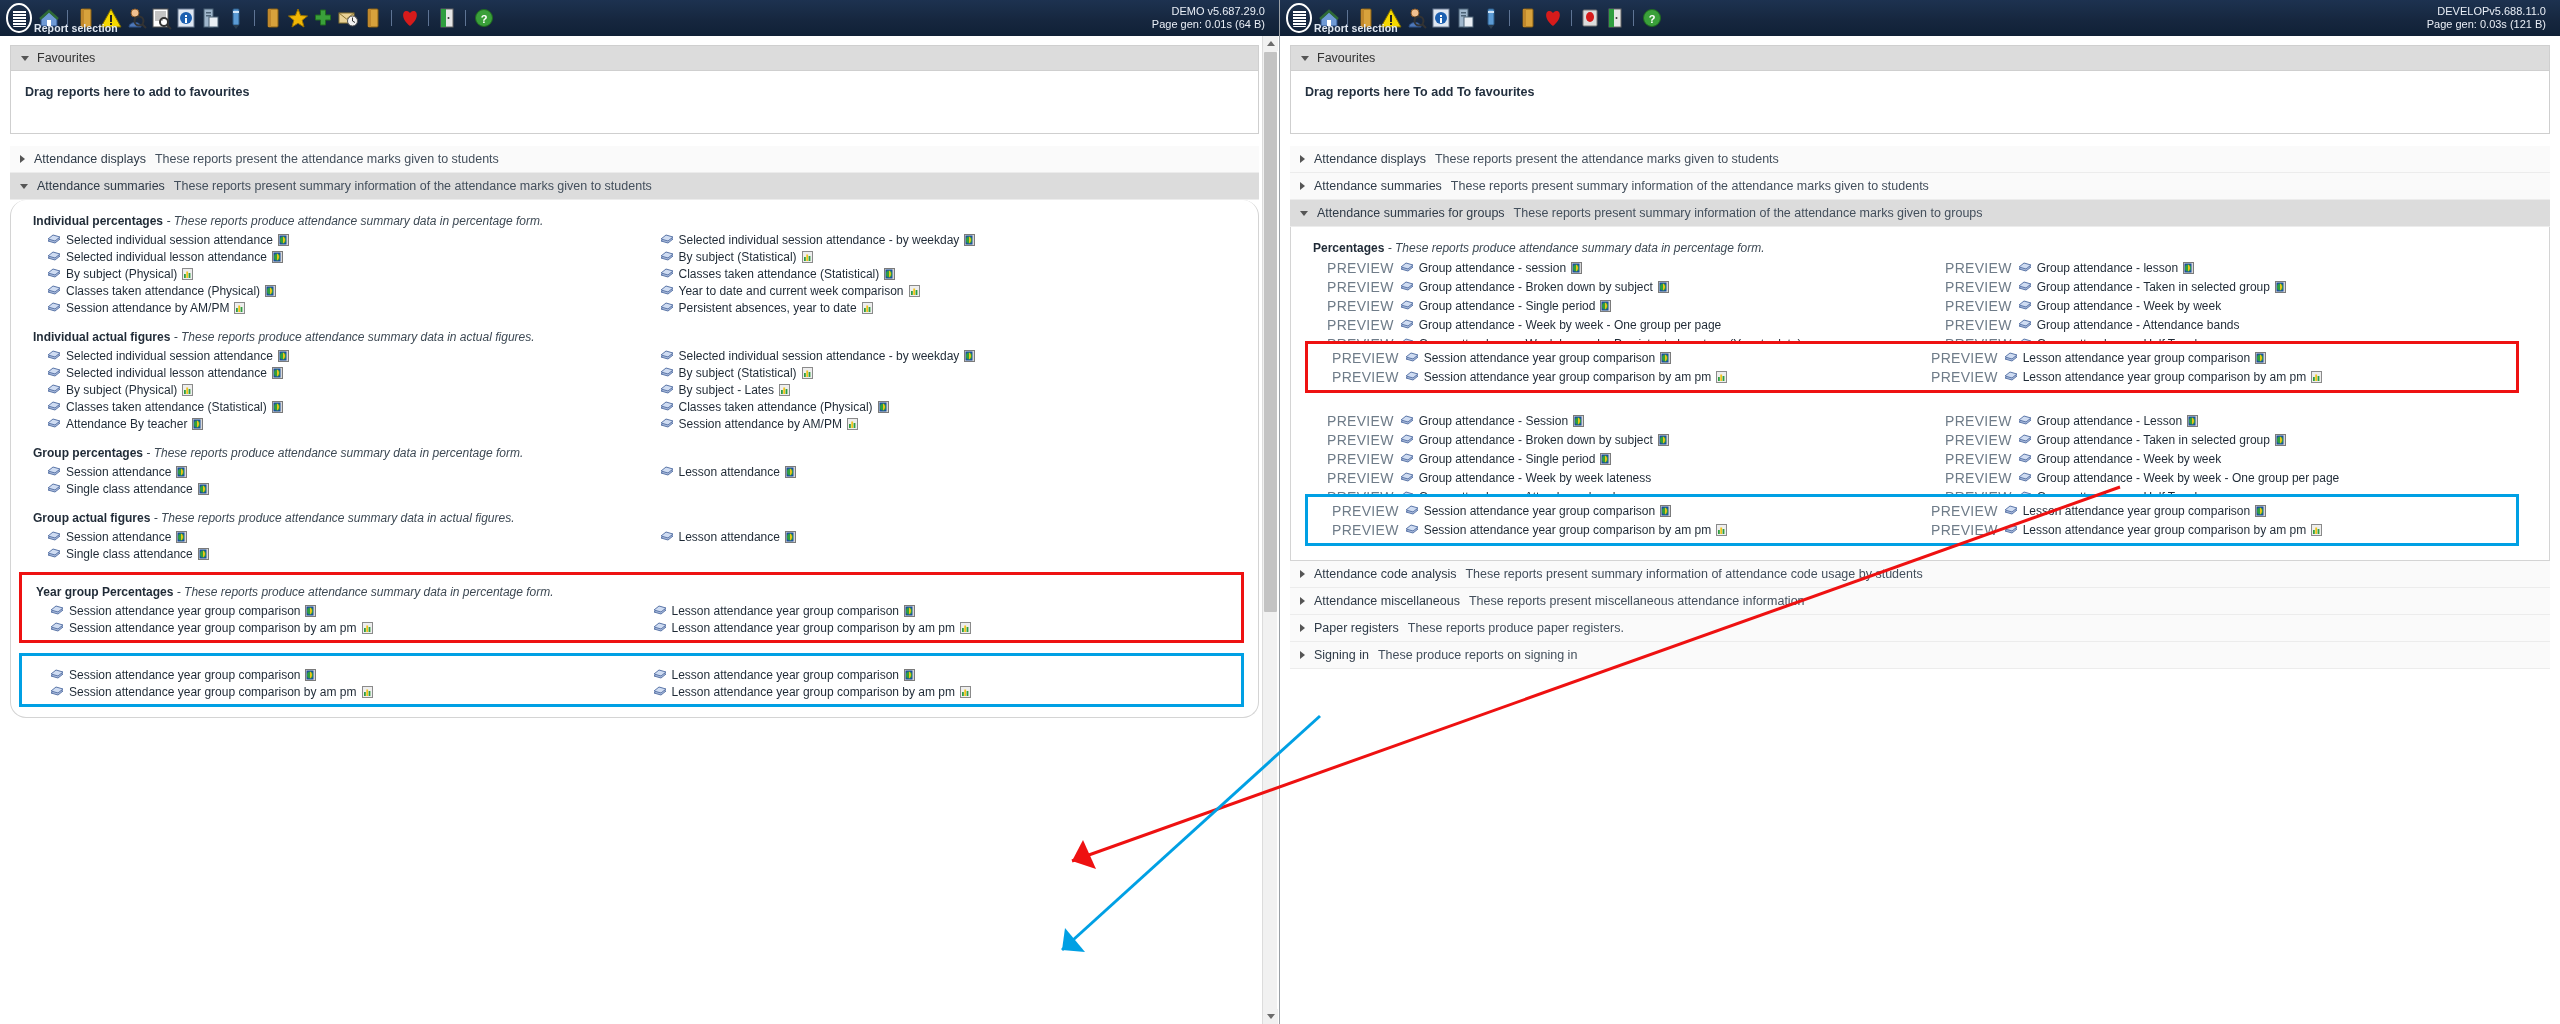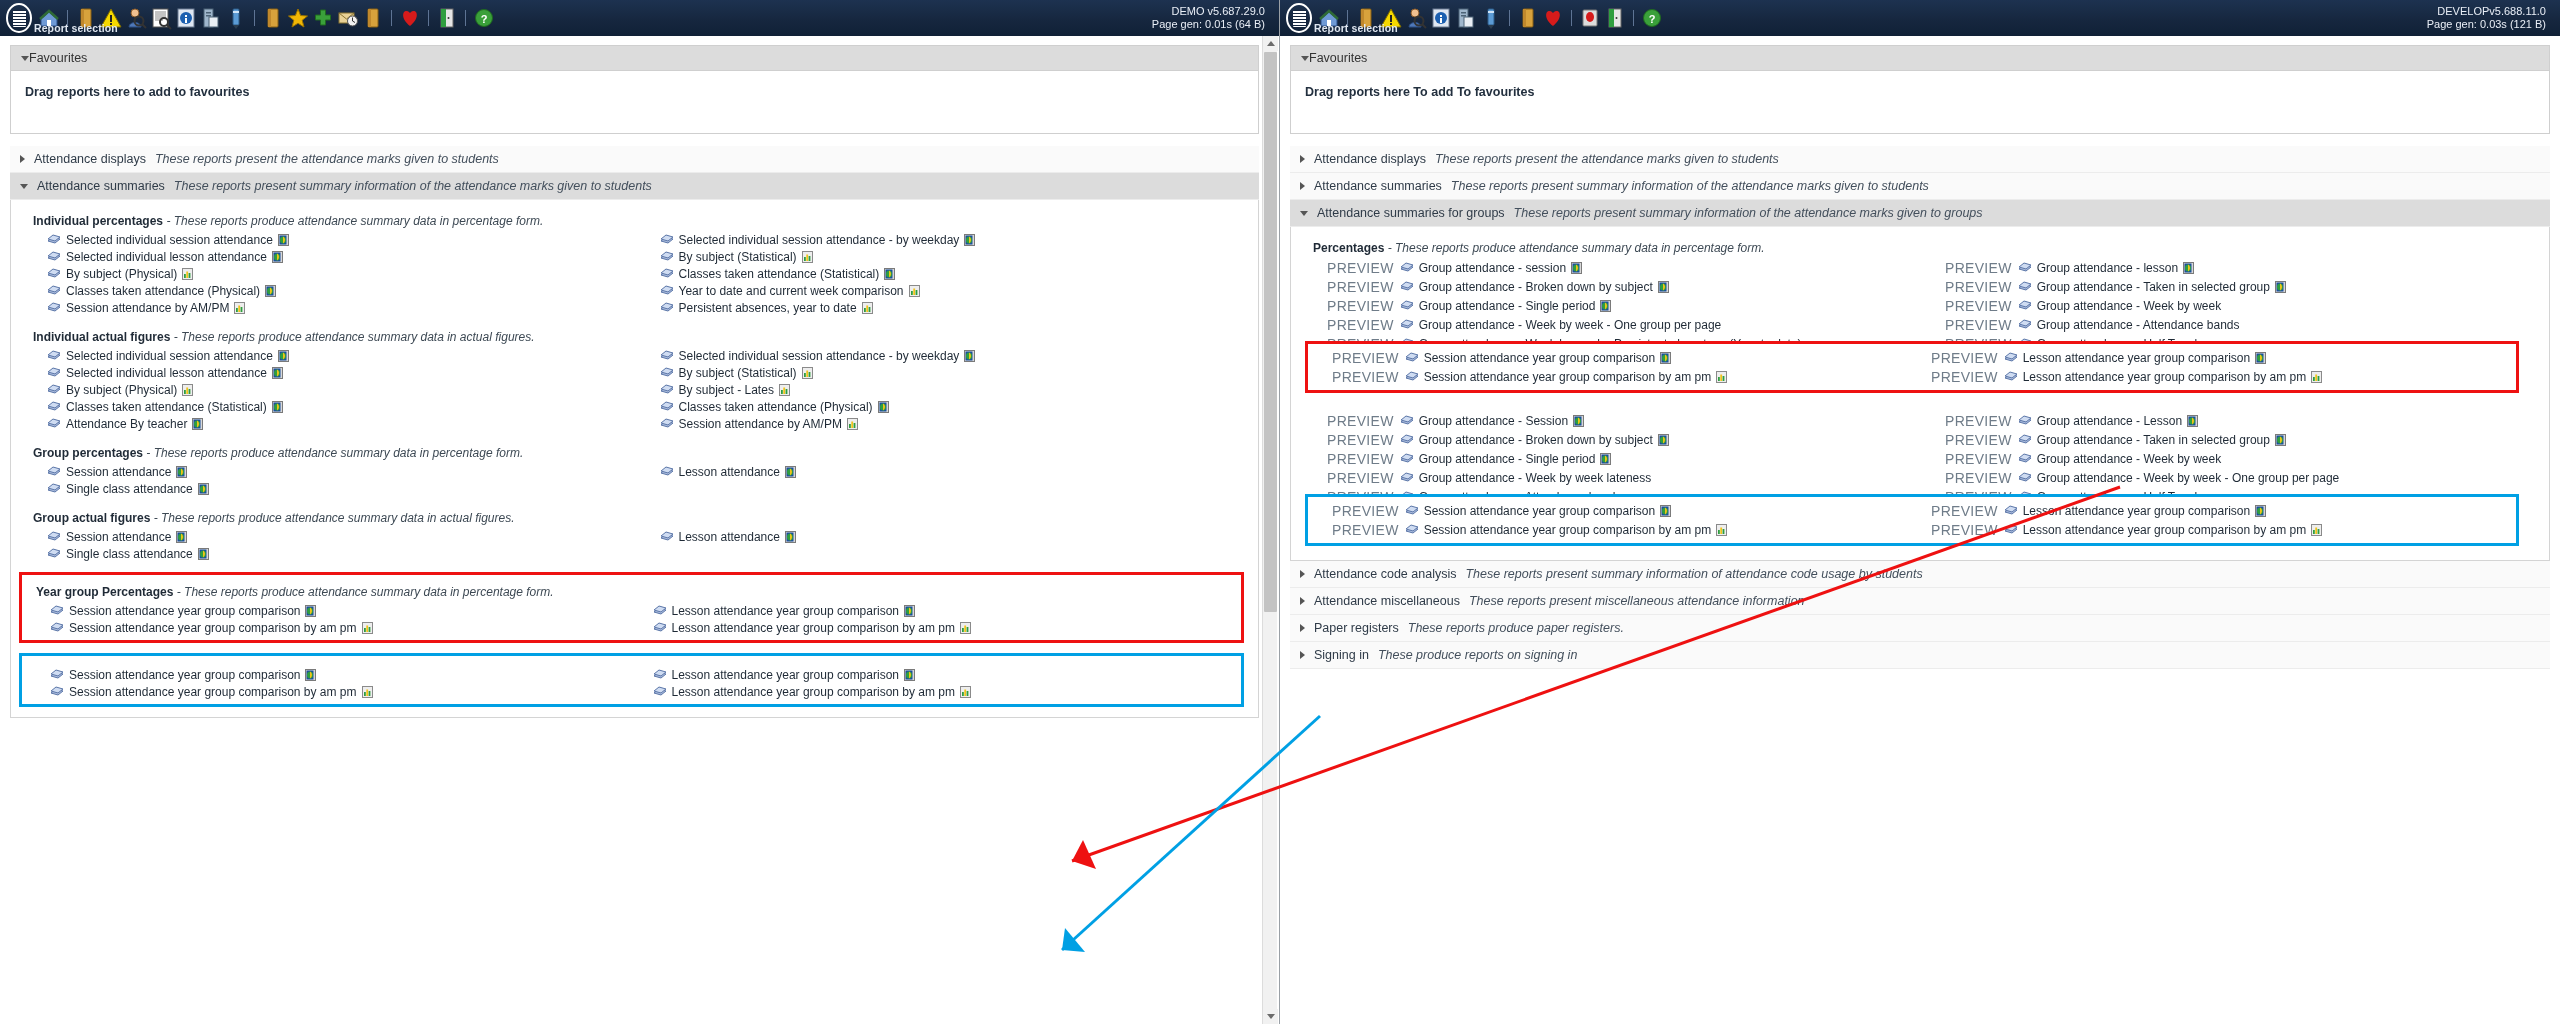--- a/index.html
+++ b/index.html
@@ -64,41 +64,41 @@
   .sb-arrow i { border-left:4px solid transparent;border-right:4px solid transparent; }
   .sb-arrow.up i{border-bottom:5px solid #6b6b6b;}
   .sb-arrow.down i{border-top:5px solid #6b6b6b;}
   .sb-thumb { position:absolute; left:1px; top:16px; width:13px; height:560px; background:#c3c3c3; border-radius:1px;}
 
   
   .fav-box { border:1px solid #cfcfcf; margin-bottom: 12px; background:#fff; }
   .fav-head {
     background:#dcdcdc; border-bottom:1px solid #cfcfcf;
     padding:5px 10px; font-size:12.5px; color:#333;
-    display:flex; align-items:center; 
+    display:flex; align-items:center; gap:8px;
   }
   .fav-body { padding:14px 14px 34px 14px; }
   .fav-body .msg { font-size:12.5px; font-weight:bold; color:#23303f; }
 
   .tri { width:0;height:0; display:inline-block; }
   .tri-down { border-left:4px solid transparent;border-right:4px solid transparent;border-top:5px solid #555; }
   .tri-right{ border-top:4px solid transparent;border-bottom:4px solid transparent;border-left:5px solid #555; }
 
   .acc-row {
     padding:6px 10px; font-size:12.5px; color:#2f3b48;
     display:flex; align-items:center; gap:9px;
     border-bottom:1px solid #ececec;
     background:#fafafa;
   }
   .acc-row.open { background:#dcdcdc; }
   .acc-row .name { font-weight:normal;text-align:center; }
-  .acc-row .desc { font-style: italic; color:#434f5c; }
+  .acc-row .desc { color:#434f5c; }
 
   .section-body { border:1px solid #d4d4d4; border-top:none; background:#fff; padding: 4px 0 6px 0; }
-  .pane-left .section-body { border-bottom:1px solid #d4d4d4; }
+  .pane-left .section-body { border-bottom:1px solid #d4d4d4;border-radius:16px; }
 
   .grp { padding: 10px 0 4px 22px; position:relative; }
   .grp-title { font-size:12px; color:#1f2a36; margin-bottom:3px; }
   .grp-title b { font-weight:bold; }
   .grp-title i { font-style:italic; color:#3d4954; }
 
   .cols { display:flex;justify-content:space-between; }
   .col { width: 50%; }
   .pane-right .col { width:50%; }
 

